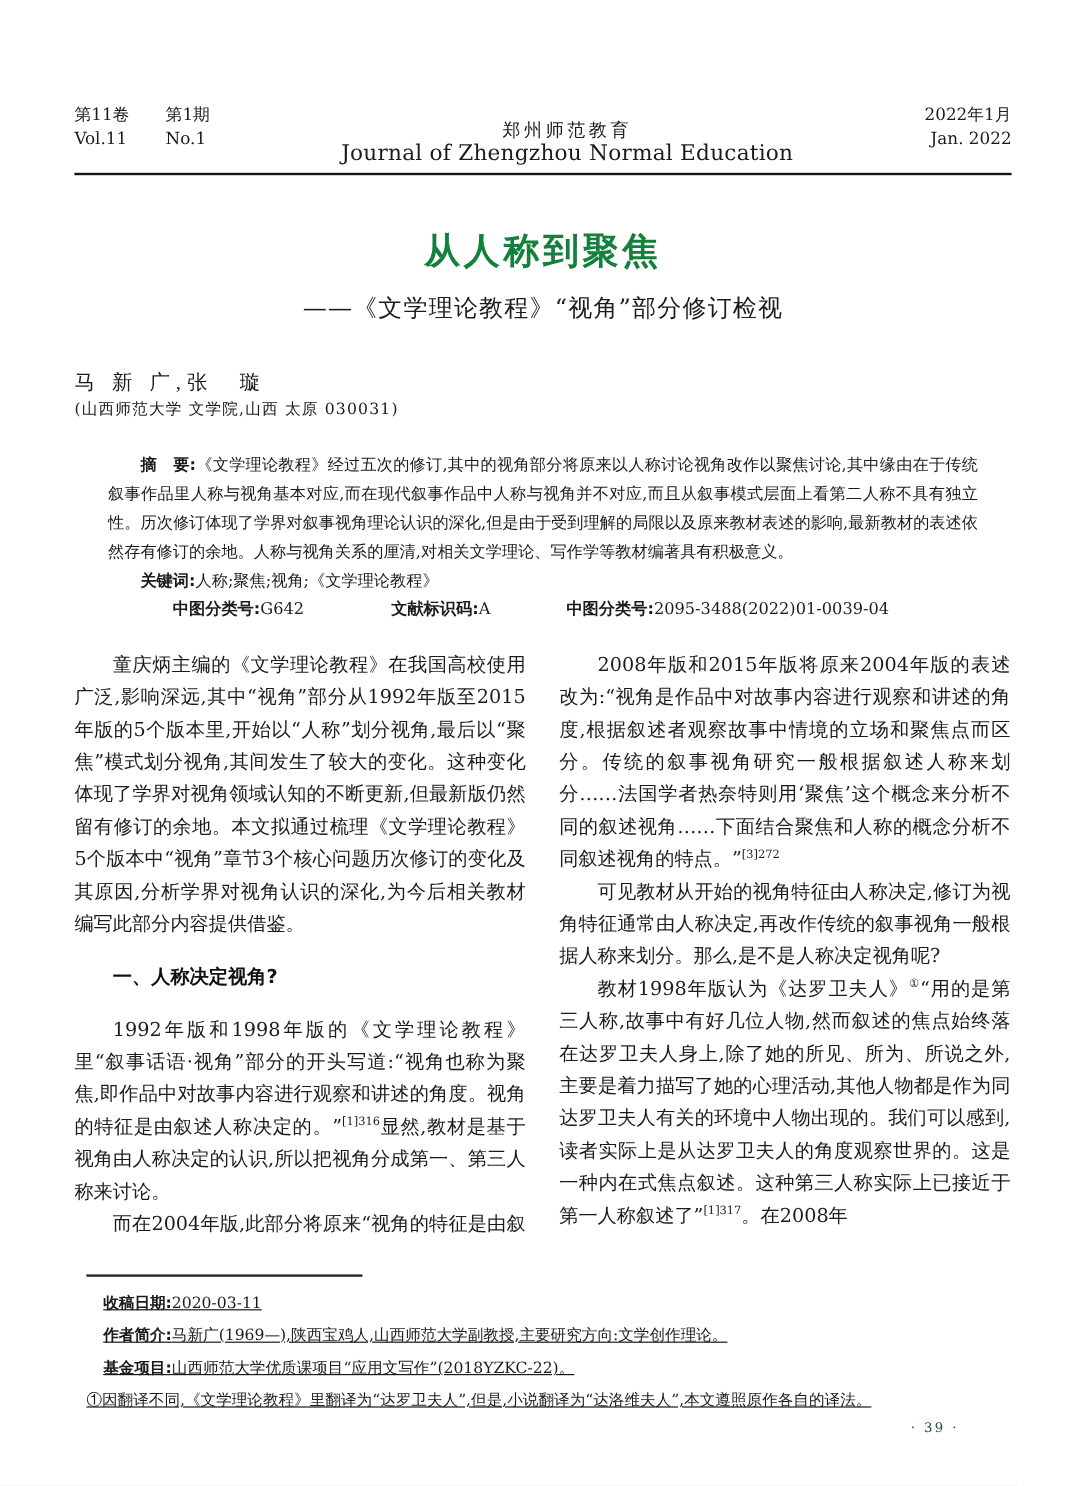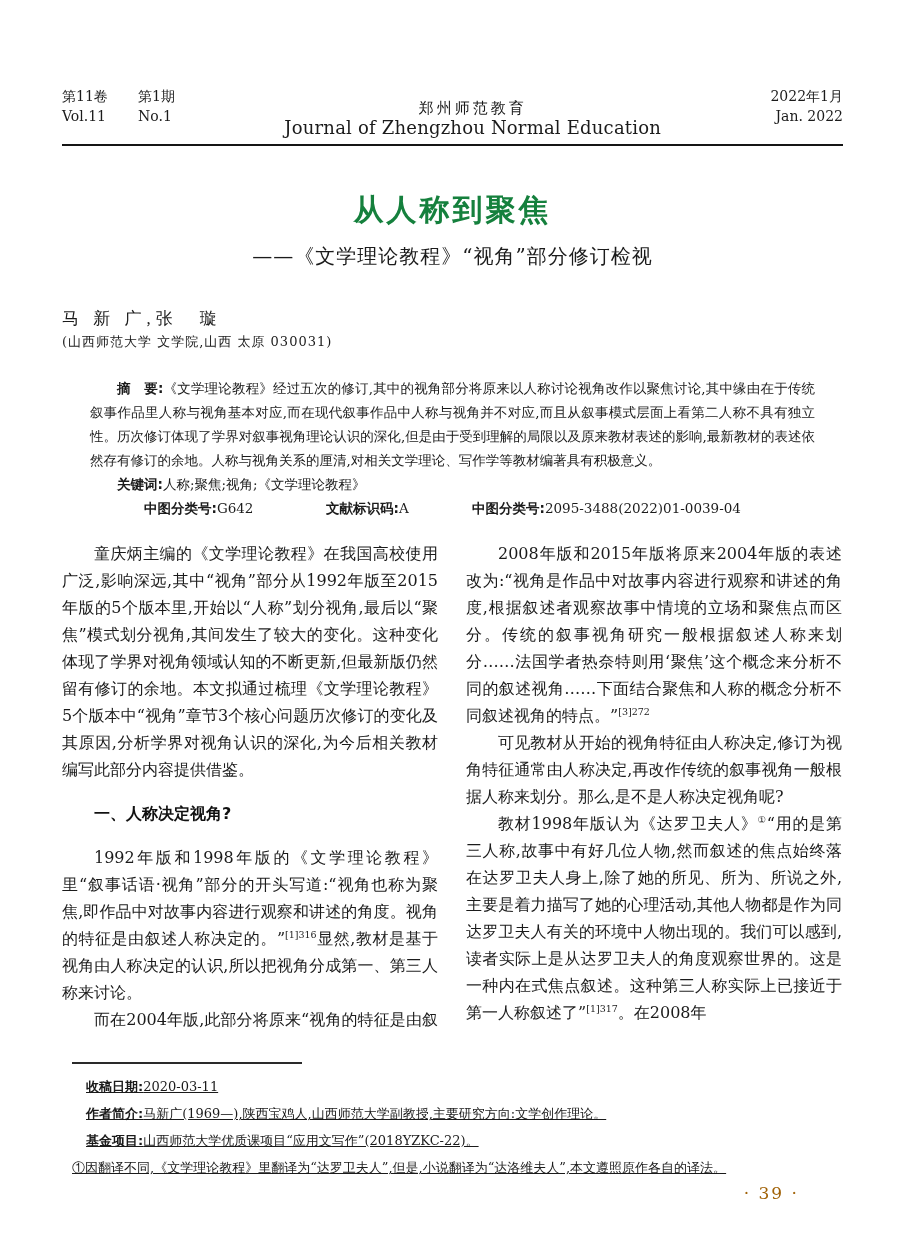--- a/index.html
+++ b/index.html
@@ -54,21 +54,21 @@
 
   
   .footer-block { position:absolute; left:62px; right:60px; top:1062px; }
   .footnote-rule { width:230px; height:2px; background:#2a2a2a; margin-left:10px; }
   .footer-notes { margin:9px 0 0 24px; font-size:13px; line-height:27px; }
   .footer-notes p { margin:0;text-decoration:underline; }
   .footer-notes .note-line { margin-left:-14px; }
 
   .page-number {
     position:absolute; right:104px; top:1183px;
-    font-size:17px; color:#a16207; letter-spacing:2px;
+    font-size:11px; color:#14532d; letter-spacing:2px;
   }
 </style>
 </head>
 <body>
 
 <div class="page">
 
   <div class="jheader">
     <div class="h-left">
       <div class="row">

